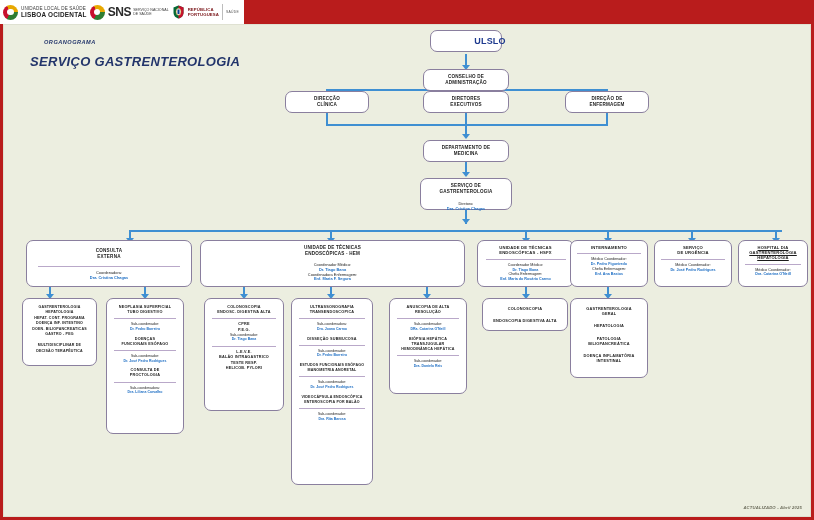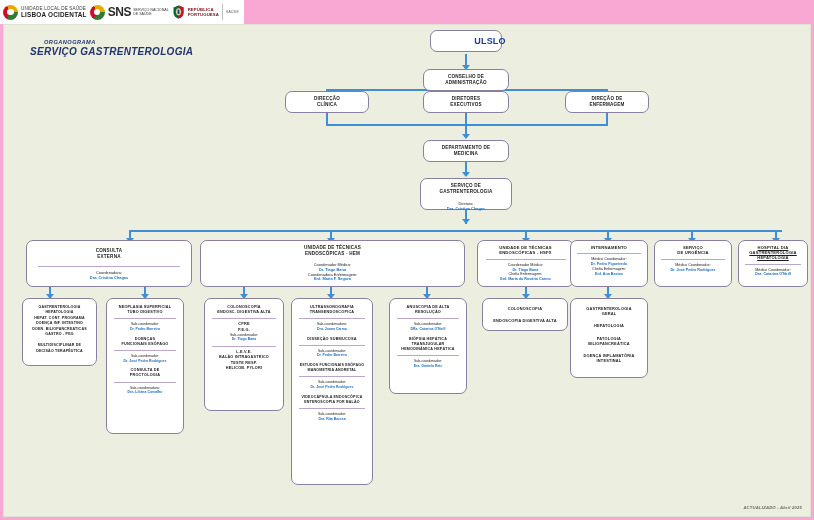--- a/index.html
+++ b/index.html
@@ -2,21 +2,21 @@
 <html><head>
 <meta charset="utf-8">
 <style>
   html,body{margin:0;padding:0;}
   body{
     width:814px;height:520px;
     background:#ffffff;
     font-family:"Liberation Sans", sans-serif;
     overflow:hidden;
   }
-  #root{position:relative;width:814px;height:520px;background:#f9a8d4;}
+  #root{position:relative;width:814px;height:520px;background:#b91c1c;}
 
   
   .logo-band{
     position:absolute;left:0;top:0;width:244px;height:24px;
     background:#ffffff;display:flex;align-items:center;gap:3px;padding-left:3px;
     box-sizing:border-box;z-index:5;
   }
   .swirl{width:15px;height:15px;border-radius:50%;
     background:conic-gradient(from 210deg,#c8102e 0deg 120deg,#e8a800 120deg 240deg,#2f7d32 240deg 360deg);
     position:relative;flex:none;}
@@ -33,21 +33,21 @@
 
   
   .canvas{
     position:absolute;left:3px;top:24px;width:808px;height:493px;
     background:#eceee0;
     border:1px solid #dfe1d2;box-sizing:border-box;
   }
 
   .org-title{position:absolute;left:26px;top:14px;color:#23356b;font-style:italic;font-weight:bold;}
   .org-title .l1{font-size:5.6px;letter-spacing:.5px;margin-left:14px;}
-  .org-title .l2{font-size:10px;letter-spacing:.3px;margin-top:1px;}
+  .org-title .l2{font-size:13px;letter-spacing:.3px;margin-top:9px;}
 
   .footer-note{position:absolute;right:8px;bottom:6px;font-size:4.2px;color:#6b6b5a;font-style:italic;font-weight:bold;letter-spacing:.2px;}
 
   
   .box{
     position:absolute;box-sizing:border-box;
     background:#ffffff;border:1px solid #8a7f9e;border-radius:7px;
     text-align:center;color:#1b1b1b;
     display:flex;flex-direction:column;align-items:center;justify-content:flex-start;
     padding:4px 3px;

